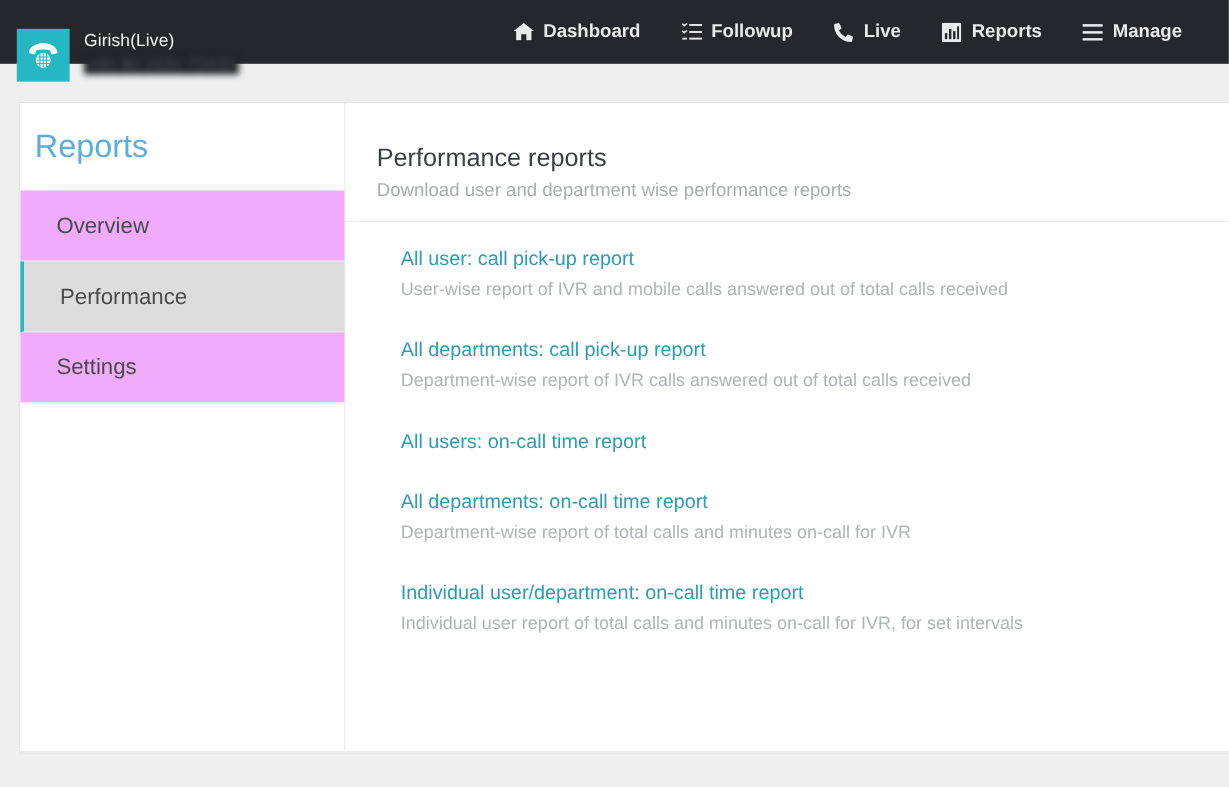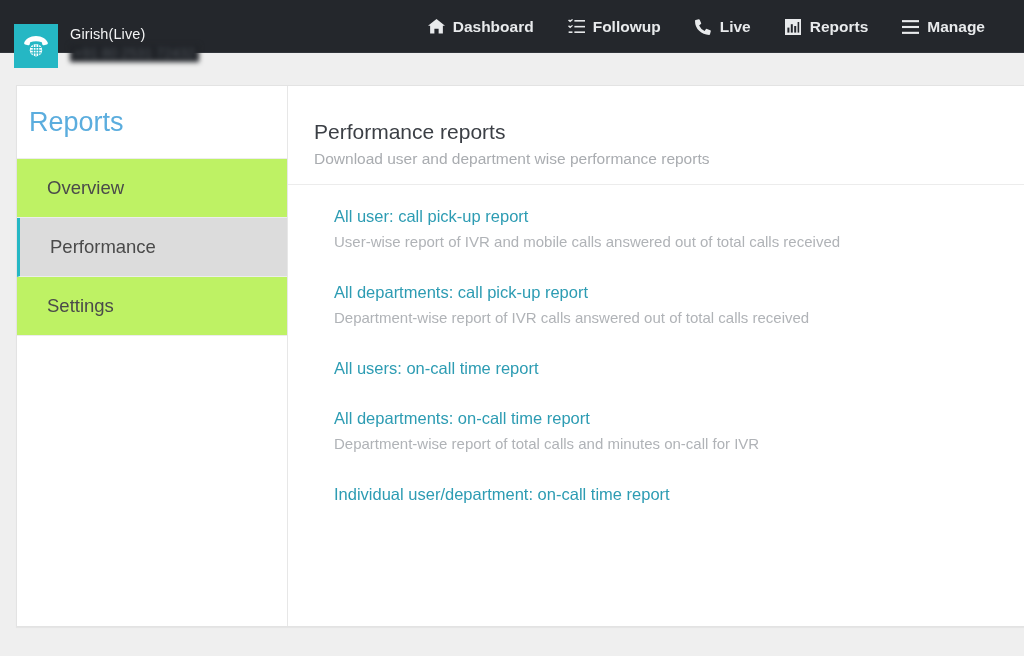--- a/index.html
+++ b/index.html
@@ -72,21 +72,21 @@
   }
   .sidebar-title{
     color:#5badde; font-size:27px; font-weight:400; line-height:32px;
   }
   .side-item{
     height:59px; display:flex; align-items:center;
     padding-left:30px;
     border-bottom:1px solid #ececec;
     color:#4a4a4a; font-size:18.5px; line-height:24px;
     cursor:pointer; position:relative;
-    background:#bef264;
+    background:#f0abfc;
   }
   .side-item.active{
     background:#dcdcdc;
     border-left:3px solid #25b7c4;
   }
 
   
   .content{ flex:1 1 auto; background:#fff; }
   .content-header{
     padding:32px 0 14px 26px;
@@ -238,17 +238,18 @@
         <a class="report-link" href="#">All users: on-call time report</a>
       </div>
 
       <div class="report-item">
         <a class="report-link" href="#">All departments: on-call time report</a>
         <div class="report-desc">Department-wise report of total calls and minutes on-call for IVR</div>
       </div>
 
       <div class="report-item">
         <a class="report-link" href="#">Individual user/department: on-call time report</a>
+        <div class="report-desc">Individual user report of total calls and minutes on-call for IVR, for set intervals</div>
       </div>
 
     </div>
   </div>
 </div>
 
 </body></html>

